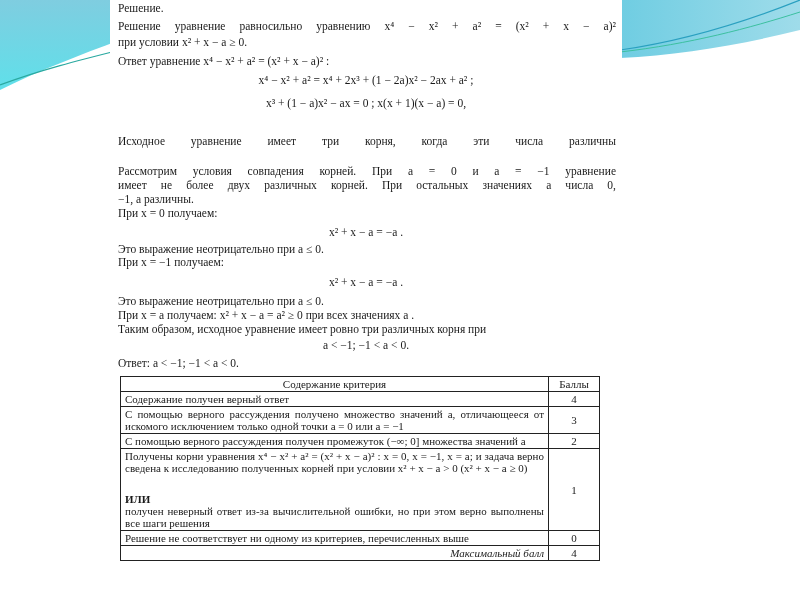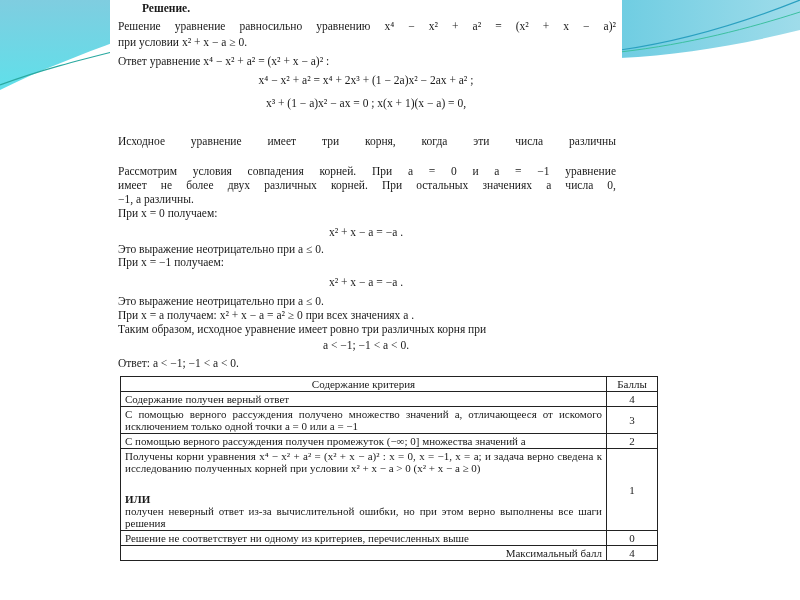--- a/index.html
+++ b/index.html
@@ -2,28 +2,28 @@
 <html><head>
 <meta charset="utf-8">
 <style>
   html, body { margin:0; padding:0; }
   body { width:800px; height:600px; position:relative; overflow:hidden; background:#ffffff; font-family:"Liberation Serif", serif; color:#1a1a1a; }
   .bg-wave { position:absolute; left:0; top:0; width:800px; height:600px; z-index:0; }
   .doc { position:absolute; left:110px; top:0; width:512px; height:600px; background:#ffffff; z-index:1; }
   .doc .line { position:absolute; left:8px; right:0; font-size:11.5px; line-height:13px; white-space:nowrap; }
   .doc .center { text-align:center; left:0; }
   .doc .just { text-align:justify; text-align-last:justify; right:6px; }
-  .doc .bold { font-weight:bold;margin-left:24px; }
-  table.crit { position:absolute; left:10px; top:376px; width:538px; border-collapse:collapse; font-size:11px; line-height:12px; z-index:2; }
+  .doc .bold { font-weight:normal; }
+  table.crit { position:absolute; left:10px; top:376px; width:480px; border-collapse:collapse; font-size:11px; line-height:12px; z-index:2; }
   table.crit td, table.crit th { border:1px solid #222; padding:1px 4px; vertical-align:middle; }
   table.crit th { font-weight:normal; text-align:center; }
   table.crit td.score { text-align:center; width:42px; }
   table.crit td.crit-text { text-align:justify; }
   .or { font-weight:bold;margin-top:19px; }
-  .maxrow td.label { text-align:right; }
+  .maxrow td.label { text-align:right; font-style:italic; }
 </style>
 </head>
 <body>
 
 <svg class="bg-wave" viewBox="0 0 800 600" preserveAspectRatio="none">
   <defs>
     <linearGradient id="gL" x1="0" y1="0" x2="0" y2="1">
       <stop offset="0" stop-color="#7fcde0"></stop>
       <stop offset="1" stop-color="#5fe0ea"></stop>
     </linearGradient>

